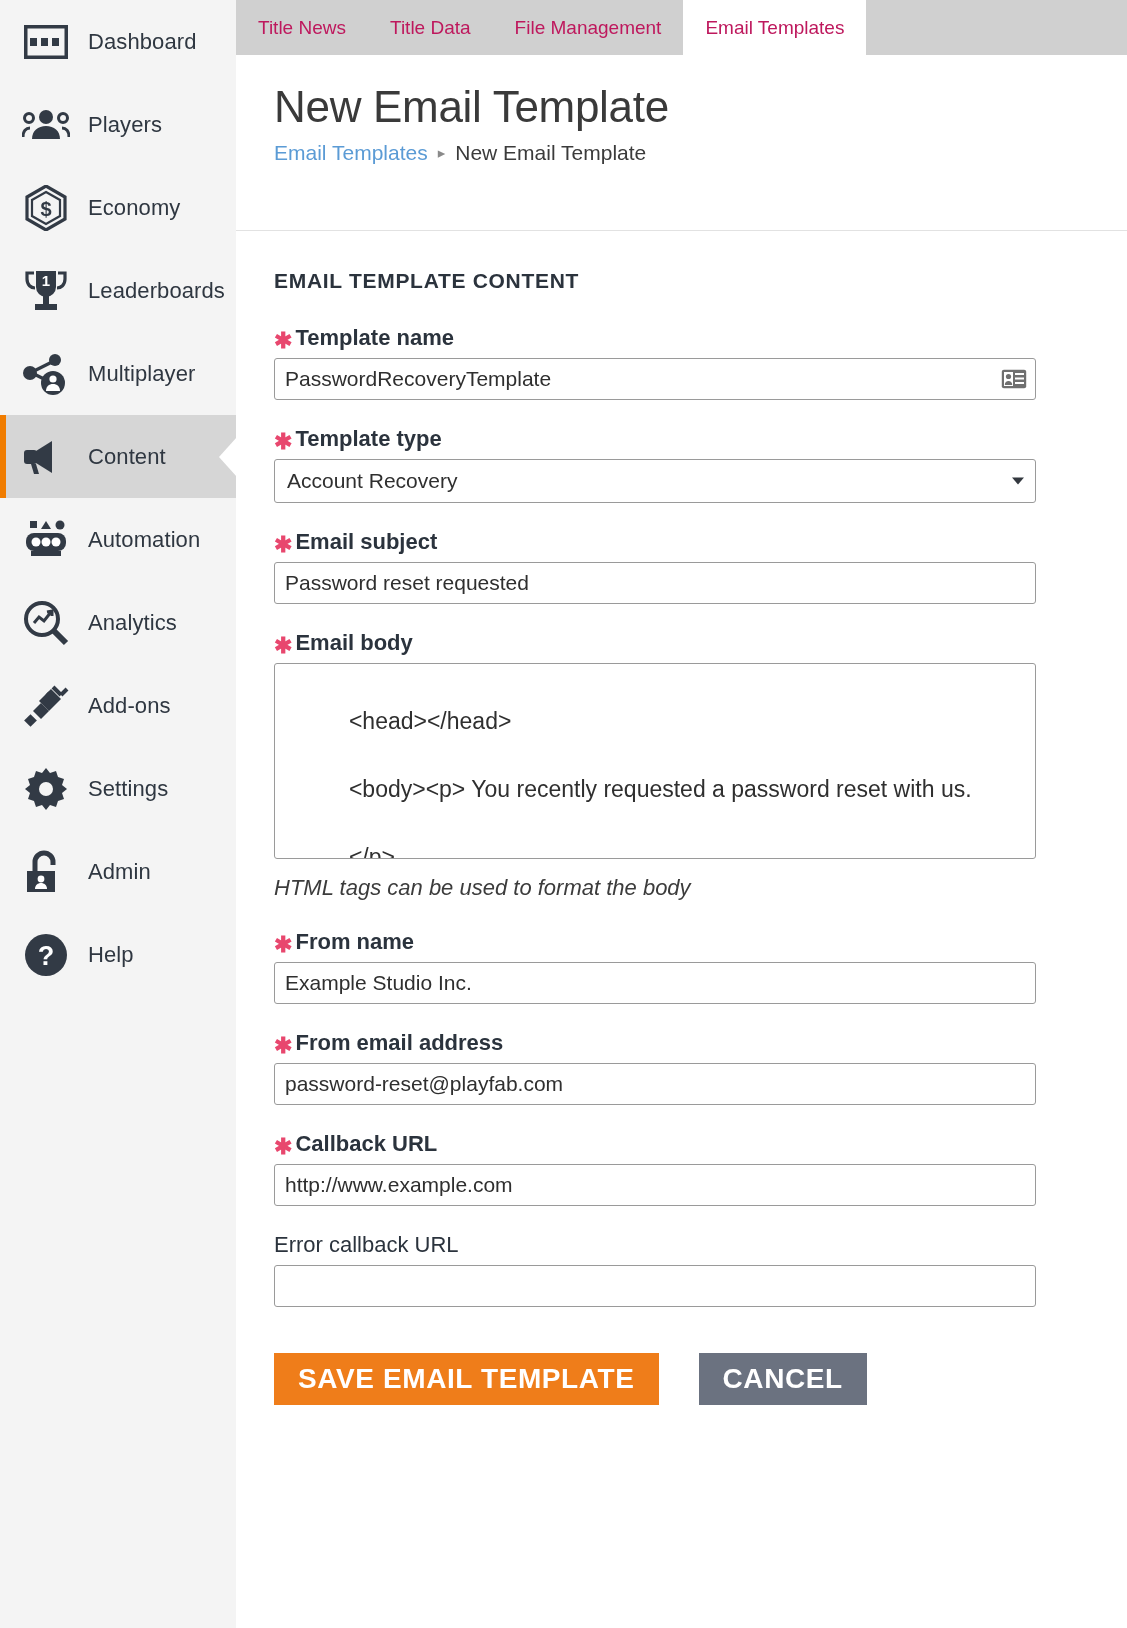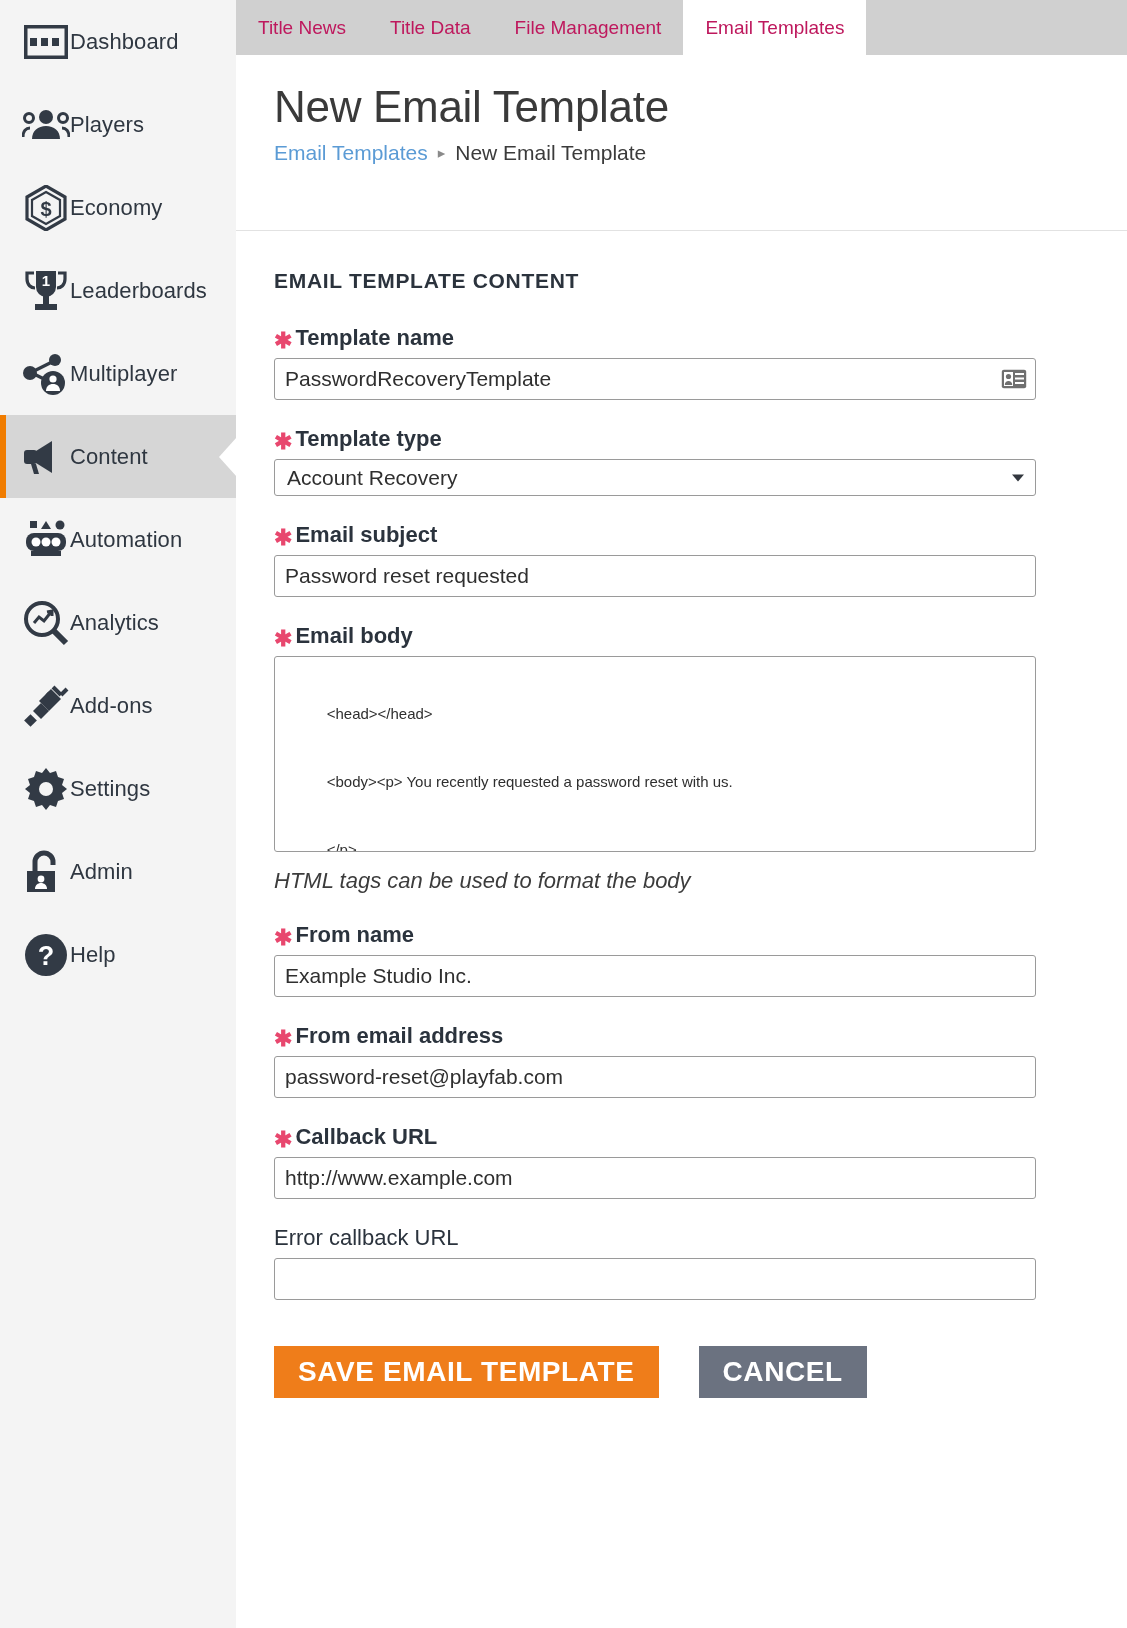--- a/index.html
+++ b/index.html
@@ -29,20 +29,21 @@
     cursor: pointer;
   }
   .nav-item .ico {
     width: 48px; height: 48px;
     flex: 0 0 48px;
     display: flex; align-items: center; justify-content: center;
     color: #323a45;
   }
   .nav-item .ico svg { display:block; }
   .nav-label {
+    margin-left: 18px;
     font-size: 22px;
     color: #2f3741;
     letter-spacing: 0.1px;
     white-space: nowrap;
   }
   .nav-item.active { background: #d6d6d6; }
   .nav-item.active:before {
     content: "";
     position: absolute; left: 0; top: 0; bottom: 0;
     width: 6px; background: #f07c00;
@@ -149,21 +150,21 @@
     font-size: 21px;
     color: #2f2f2f;
     padding: 0 10px;
     font-family: "Liberation Sans", sans-serif;
     outline: none;
     display: flex;
     align-items: center;
   }
   .selectwrap { position: relative; width: 762px; }
   .sel {
-    width: 762px; height: 37px;
+    width: 762px; height: 44px;
     border: 1px solid #9a9a9a;
     border-radius: 3px;
     background: #fff;
     font-size: 21px;
     color: #2f2f2f;
     padding: 0 30px 0 12px;
     display: flex; align-items: center;
     cursor: pointer;
   }
   .sel-arrow {
@@ -180,21 +181,21 @@
     right: 9px; top: 50%;
     transform: translateY(-50%);
     width: 26px; height: 20px;
     cursor: pointer;
   }
   .ta {
     width: 762px;
     height: 196px;
     border: 1px solid #9a9a9a;
     border-radius: 3px;
-    font-size: 15px;
+    font-size: 23px;
     line-height: 34px;
     color: #2f2f2f;
     padding: 6px 10px;
     background: #fff;
     font-family: "Liberation Sans", sans-serif;
     resize: none;
     outline: none;
     overflow: hidden;
     white-space: pre-wrap;
     position: relative;

